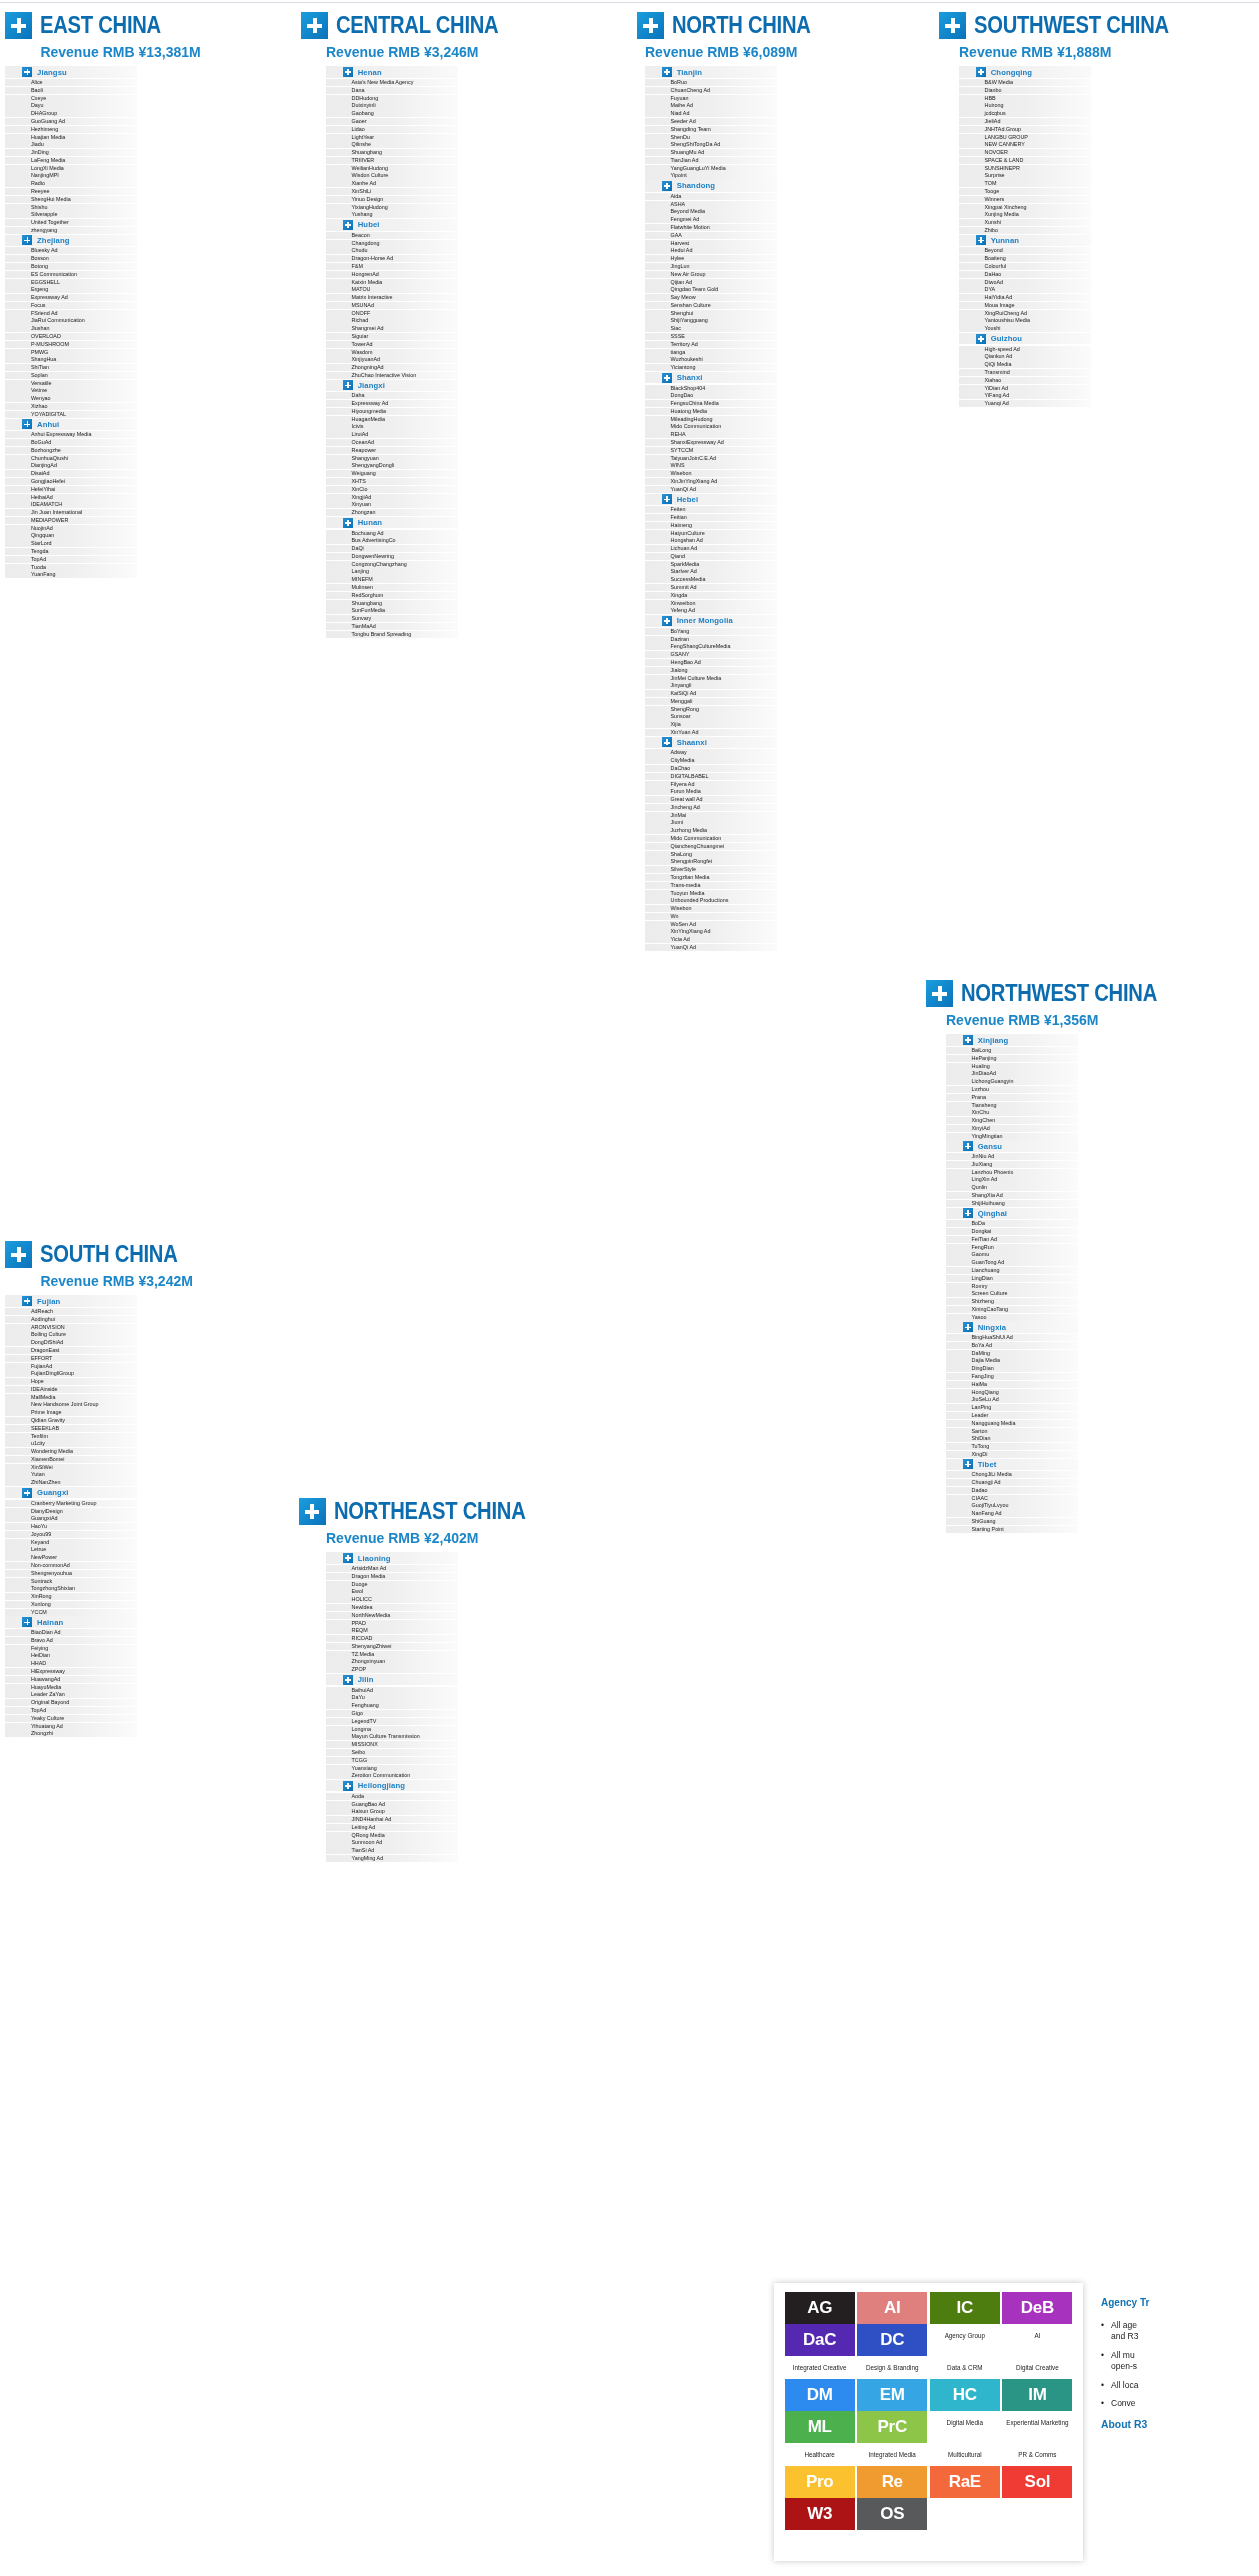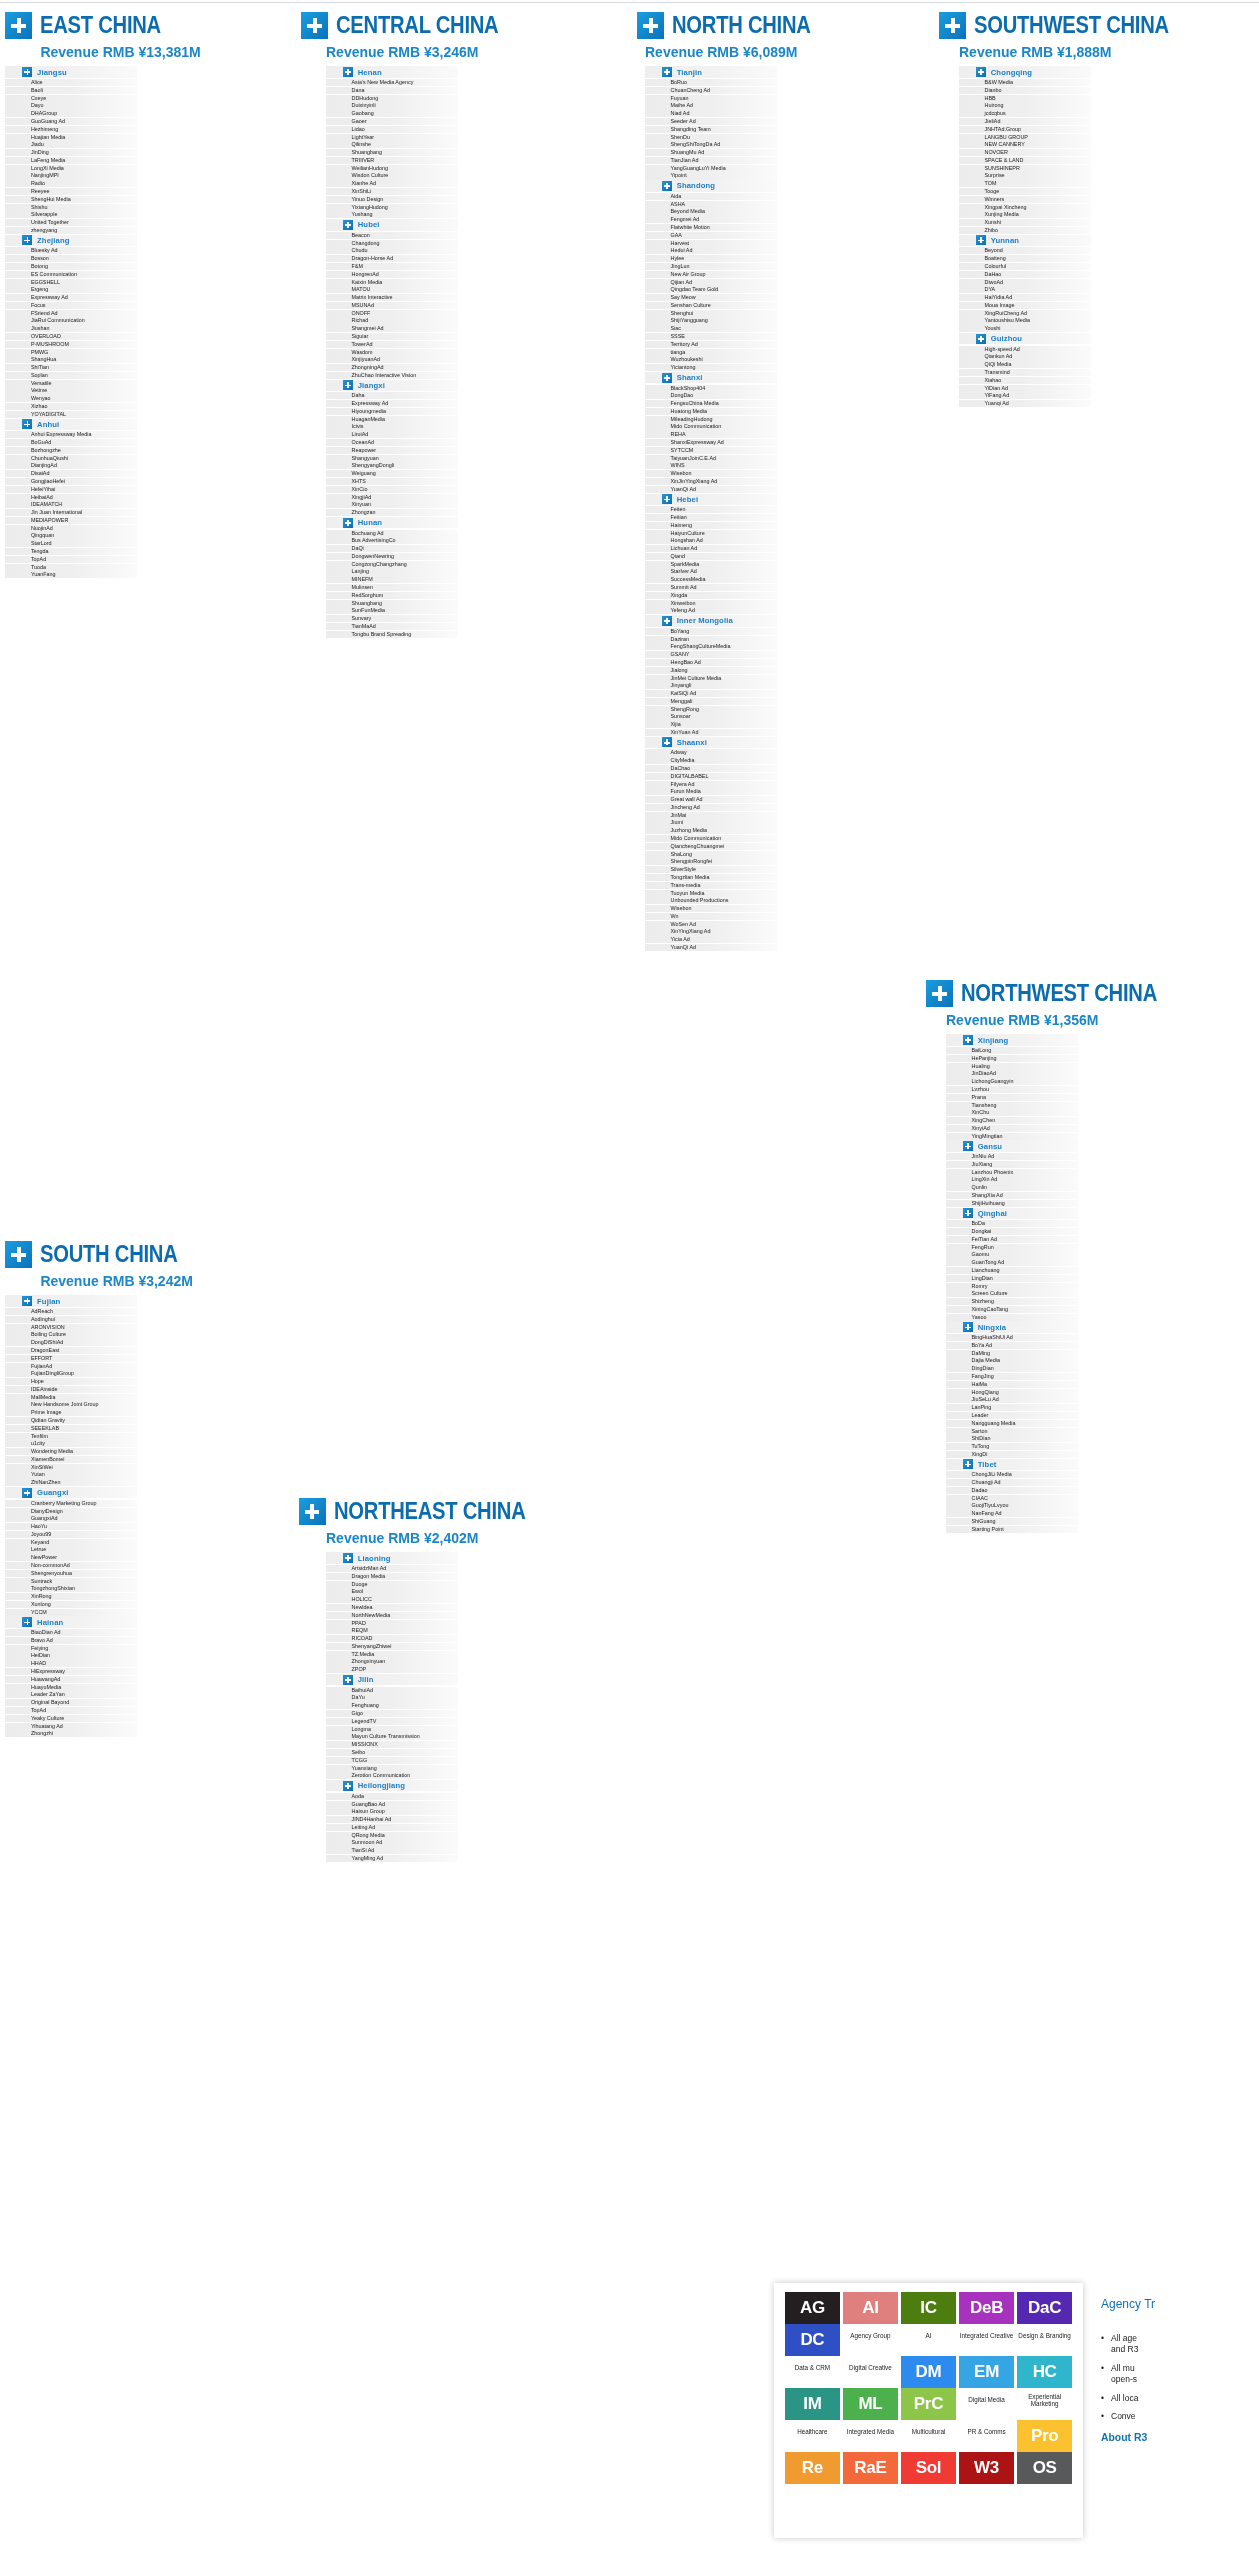--- a/index.html
+++ b/index.html
@@ -91,39 +91,39 @@
     overflow: hidden;
   }
 
   
   .legend-panel {
     position: absolute;
     background: #fff;
     box-shadow: 0 0 6.7px rgba(0,0,0,.22);
     padding: 9.4px 10.7px 8px 10.7px;
   }
-  .legend-grid { display: grid; grid-template-columns: repeat(5, 1fr); column-gap: 2.7px; }
+  .legend-grid { display: grid; grid-template-columns: repeat(4, 1fr); column-gap: 2.7px; }
   .tile {
     height: 32px;
     display: flex; align-items: center; justify-content: center;
     color: #fff; font-weight: 700; font-size: 17px;
     font-family: "Liberation Sans Narrow","Liberation Sans", sans-serif;
     letter-spacing: -0.3px;
   }
   .tile-cap {
     height: 23px;
     display:flex; align-items:center; justify-content:center;
     text-align: center; font-size: 6.3px; color:#222; line-height: 1.12;
     padding: 0 0.7px;
   }
 
   
   .side-text { position: absolute; }
   .side-h {
-    font-size: 12px; font-weight: 400; color: #1273b4; margin-bottom: 22px;
+    font-size: 10px; font-weight: 700; color: #1273b4; margin-bottom: 12px;
     white-space: nowrap;
   }
   .side-h2 {
     font-size: 10.4px; font-weight: 700; color: #1273b4; margin-top: 9.4px;
     white-space: nowrap;
   }
   .side-li {
     font-size: 8.5px; color: #1a1a1a; line-height: 1.32;
     margin-bottom: 7.4px; display: flex; gap: 6px;
   }

